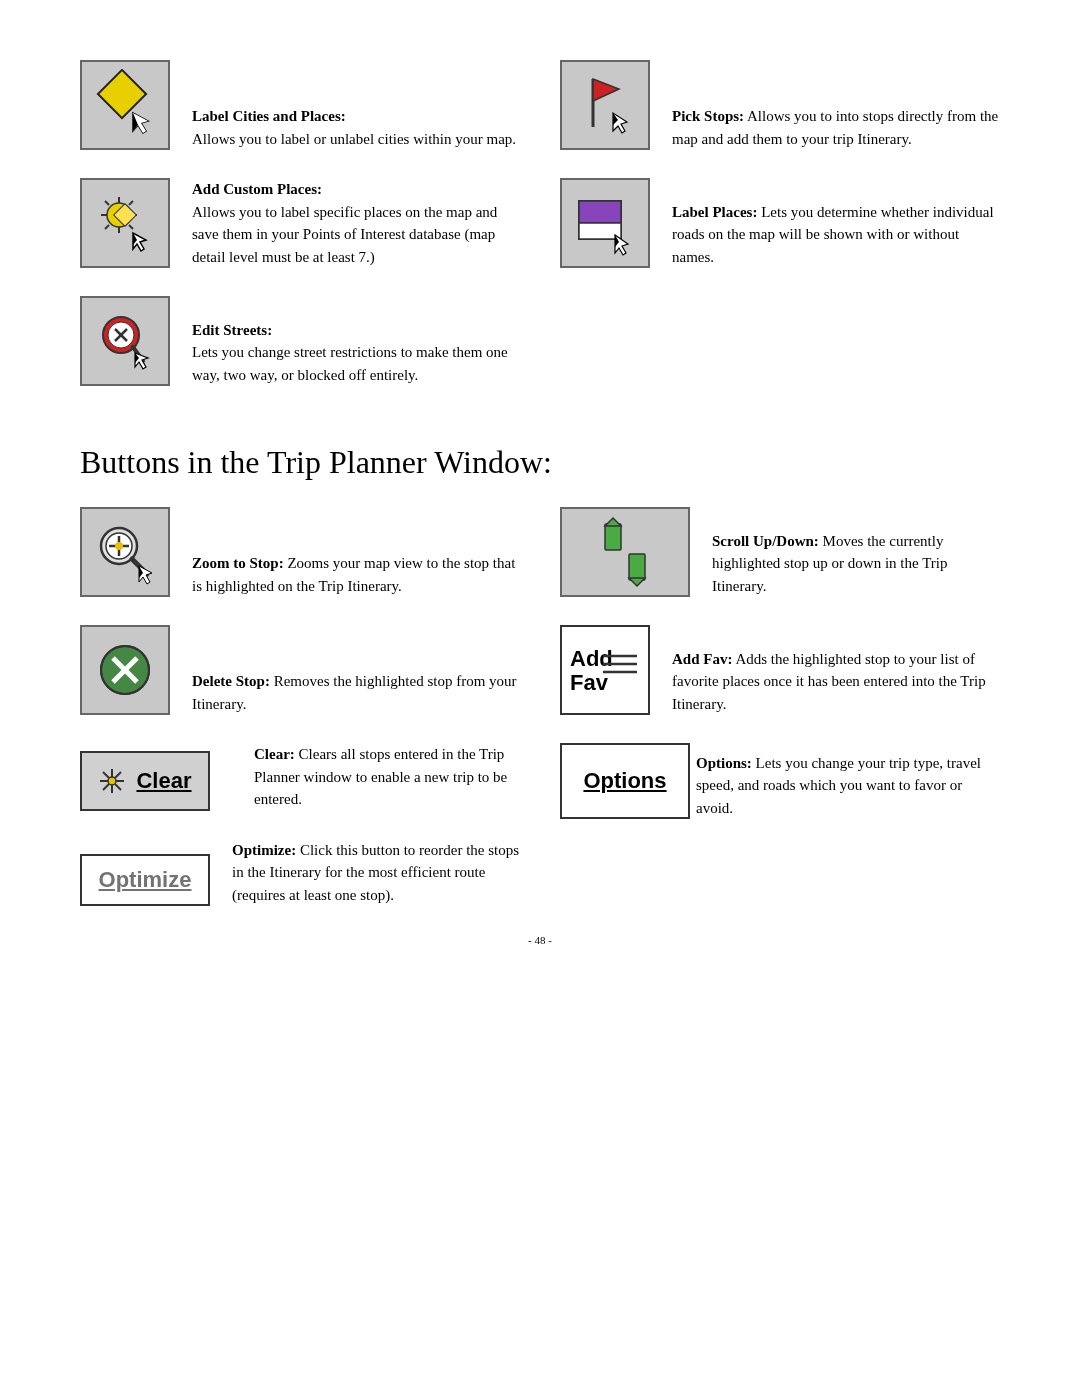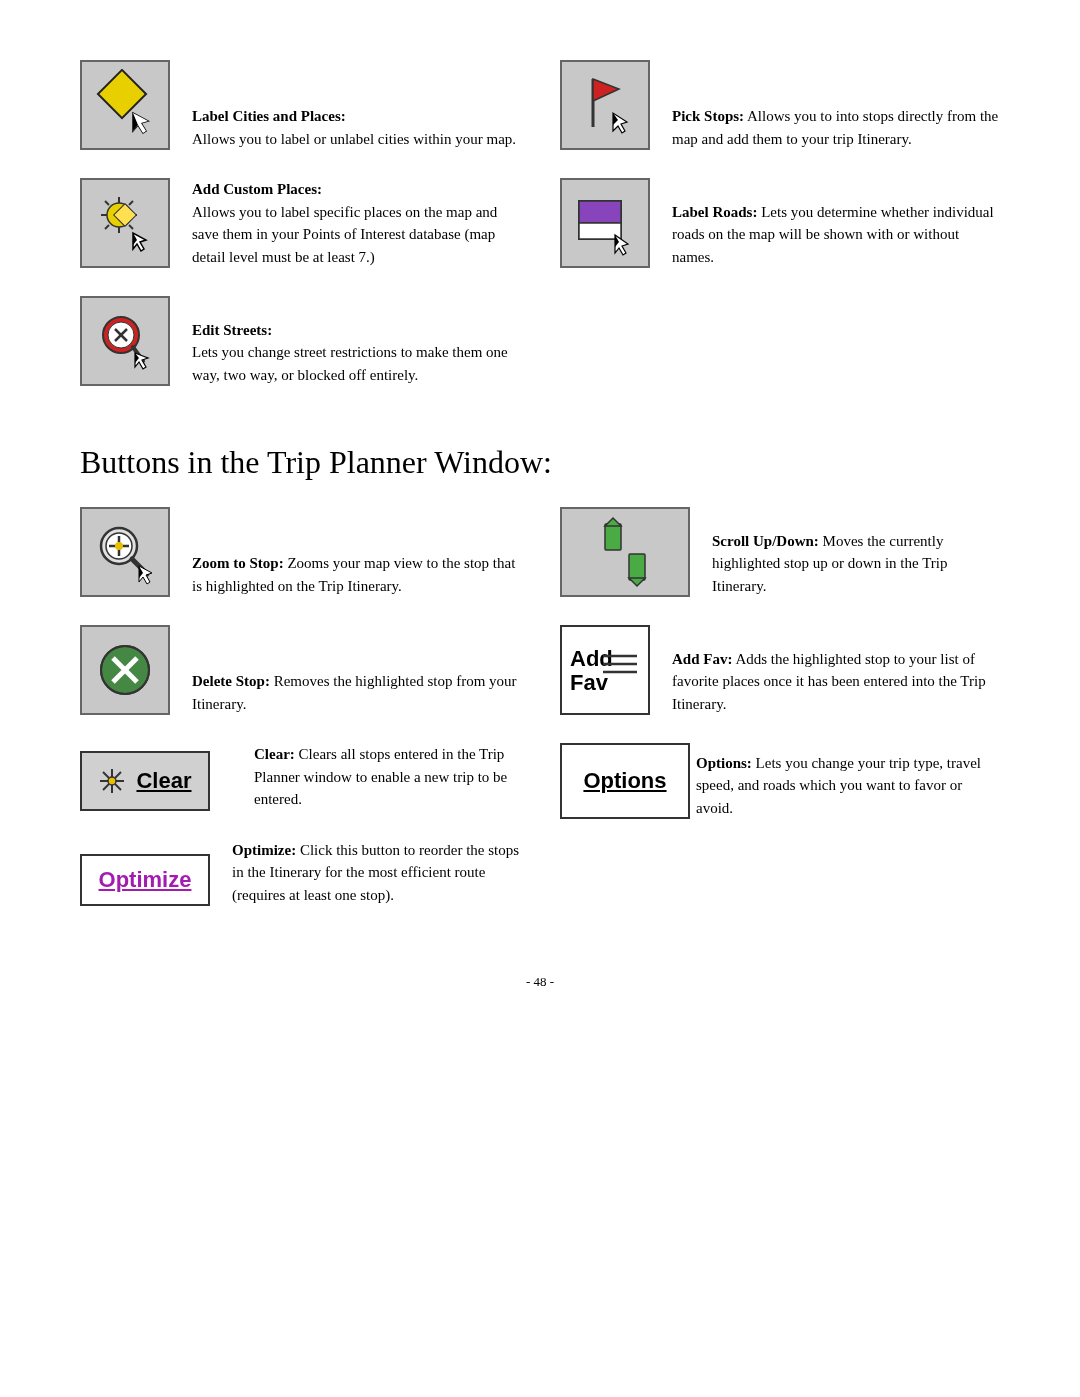--- a/index.html
+++ b/index.html
@@ -55,22 +55,21 @@
       flex: 1;
       padding-left: 10px;
     }
     .section-heading {
       font-size: 32px;
       font-weight: normal;
       margin: 30px 0 26px 0;
     }
     .page-num {
       text-align: center;
-      font-size: 13px;
-      margin-top: 40px;
+      font-size: 11px;
     }
 
     
     .icon-label-cities {
       background: #c8c8c8;
     }
 
     
     .icon-add-custom {
       background: #c8c8c8;
@@ -150,21 +149,21 @@
     
     .btn-optimize {
       background: #fff;
       border: 2px solid #333;
       display: flex;
       align-items: center;
       justify-content: center;
       font-family: Arial, sans-serif;
       font-size: 22px;
       font-weight: bold;
-      color: #a21caf;
+      color: #737373;
       text-decoration: underline;
       width: 130px;
       height: 52px;
     }
 
     .icon-box-scroll {
       width: 130px;
       min-width: 130px;
     }
   </style>
@@ -275,21 +274,21 @@
             <polygon points="10,14 52,14 52,52 10,52" fill="#fff" stroke="#333" stroke-width="2"></polygon>
 
             <polygon points="10,14 52,14 52,36 10,36" fill="#8844bb" stroke="#333" stroke-width="1.5"></polygon>
             <rect x="10" y="36" width="42" height="16" fill="#fff" stroke="#333" stroke-width="1.5"></rect>
 
             <polygon points="46,48 46,66 50,61 54,68 57,66 53,59 59,57" fill="#fff" stroke="#000" stroke-width="1.2"></polygon>
             <polygon points="46,48 46,60 50,55" fill="#000"></polygon>
           </svg>
         </div>
         <div class="item-text">
-          <b>Label Roads:</b>
+          <b>Label Places:</b>
           <span>Lets you determine whether individual roads on the map will be shown with or without names.</span>
         </div>
       </div>
 
     </div>
   </div>
 </div>
 
 <h2 class="section-heading">Buttons in the Trip Planner Window:</h2>
 

